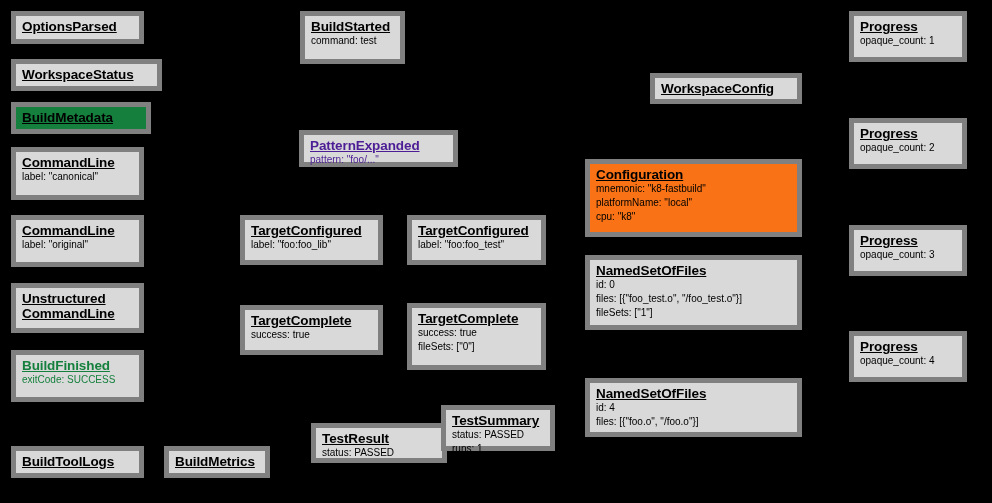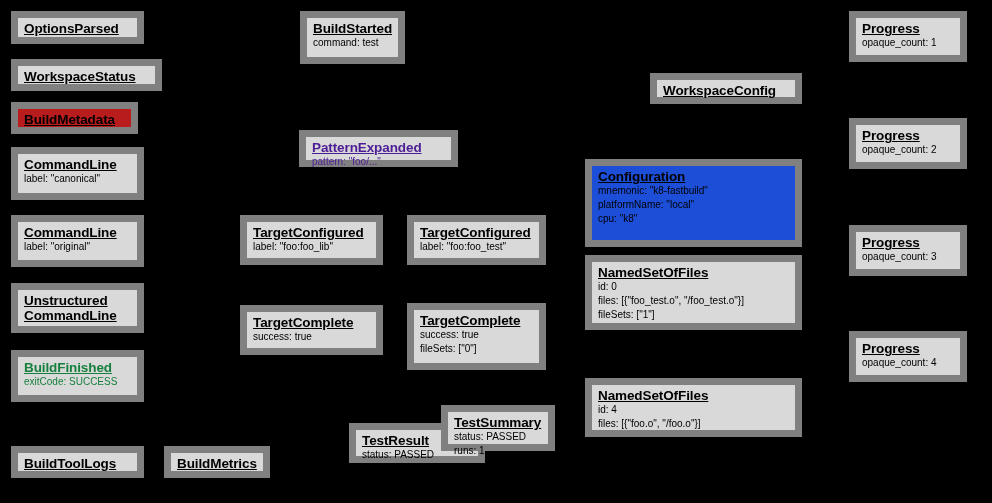--- a/index.html
+++ b/index.html
@@ -13,21 +13,21 @@
     width: 992px;
     height: 503px;
     background: #000000;
     overflow: hidden;
     font-family: "Liberation Sans", sans-serif;
   }
   .node {
     position: absolute;
     box-sizing: border-box;
     background: #d9d9d9;
-    border: 7px solid #0f766e;
+    border: 5px solid #0f766e;
     padding: 3px 5px 4px 6px;
     color: #000000;
   }
   .node-title {
     font-size: 13.5px;
     font-weight: bold;
     text-decoration: underline;
     line-height: 15px;
     letter-spacing: -0.1px;
     white-space: pre;
@@ -49,21 +49,21 @@
 </head>
 <body>
 
 <div id="canvas" style="background: rgb(0, 0, 0);">
     <div class="node" style="left: 11px; top: 11px; width: 133px; height: 33px; background: rgb(217, 217, 217); border-color: rgb(128, 128, 128); color: rgb(0, 0, 0);">
       <span class="node-title">OptionsParsed</span>
     </div>
     <div class="node" style="left: 11px; top: 59px; width: 151px; height: 32px; background: rgb(217, 217, 217); border-color: rgb(128, 128, 128); color: rgb(0, 0, 0);">
       <span class="node-title">WorkspaceStatus</span>
     </div>
-    <div class="node" style="left: 11px; top: 102px; width: 127px; height: 32px; background: #b91c1c; border-color: rgb(128, 128, 128); color: rgb(0, 0, 0); text-decoration: underline;">
+    <div class="node" style="left: 11px; top: 102px; width: 140px; height: 32px; background: #15803d; border-color: rgb(128, 128, 128); color: rgb(0, 0, 0); text-decoration: underline;">
       <span class="node-title">BuildMetadata</span>
     </div>
     <div class="node" style="left: 11px; top: 147px; width: 133px; height: 53px; background: rgb(217, 217, 217); border-color: rgb(128, 128, 128); color: rgb(0, 0, 0);">
       <span class="node-title">CommandLine</span>
       <span class="node-fields"><span class="field-line">label: "canonical"</span></span>
     </div>
     <div class="node" style="left: 11px; top: 215px; width: 133px; height: 52px; background: rgb(217, 217, 217); border-color: rgb(128, 128, 128); color: rgb(0, 0, 0);">
       <span class="node-title">CommandLine</span>
       <span class="node-fields"><span class="field-line">label: "original"</span></span>
     </div>
@@ -98,32 +98,32 @@
       <span class="node-fields"><span class="field-line">label: "foo:foo_test"</span></span>
     </div>
     <div class="node" style="left: 240px; top: 305px; width: 143px; height: 50px; background: rgb(217, 217, 217); border-color: rgb(128, 128, 128); color: rgb(0, 0, 0);">
       <span class="node-title">TargetComplete</span>
       <span class="node-fields"><span class="field-line">success: true</span></span>
     </div>
     <div class="node" style="left: 407px; top: 303px; width: 139px; height: 67px; background: rgb(217, 217, 217); border-color: rgb(128, 128, 128); color: rgb(0, 0, 0);">
       <span class="node-title">TargetComplete</span>
       <span class="node-fields"><span class="field-line">success: true</span><span class="field-line">fileSets: ["0"]</span></span>
     </div>
-    <div class="node" style="left: 311px; top: 423px; width: 136px; height: 40px; background: rgb(217, 217, 217); border-color: rgb(128, 128, 128); color: rgb(0, 0, 0); margin-left: 38px;">
+    <div class="node" style="left: 311px; top: 423px; width: 136px; height: 40px; background: rgb(217, 217, 217); border-color: rgb(128, 128, 128); color: rgb(0, 0, 0);">
       <span class="node-title">TestResult</span>
       <span class="node-fields"><span class="field-line">status: PASSED</span></span>
     </div>
     <div class="node" style="left: 441px; top: 405px; width: 114px; height: 46px; background: rgb(217, 217, 217); border-color: rgb(128, 128, 128); color: rgb(0, 0, 0);">
       <span class="node-title">TestSummary</span>
       <span class="node-fields"><span class="field-line">status: PASSED</span><span class="field-line">runs: 1</span></span>
     </div>
     <div class="node" style="left: 650px; top: 73px; width: 152px; height: 31px; background: rgb(217, 217, 217); border-color: rgb(128, 128, 128); color: rgb(0, 0, 0);">
       <span class="node-title">WorkspaceConfig</span>
     </div>
-    <div class="node" style="left: 585px; top: 159px; width: 217px; height: 88px; background: #1d4ed8; border-color: rgb(128, 128, 128); color: rgb(0, 0, 0);">
+    <div class="node" style="left: 585px; top: 159px; width: 217px; height: 78px; background: #f97316; border-color: rgb(128, 128, 128); color: rgb(0, 0, 0);">
       <span class="node-title">Configuration</span>
       <span class="node-fields"><span class="field-line">mnemonic: "k8-fastbuild"</span><span class="field-line">platformName: "local"</span><span class="field-line">cpu: "k8"</span></span>
     </div>
     <div class="node" style="left: 585px; top: 255px; width: 217px; height: 75px; background: rgb(217, 217, 217); border-color: rgb(128, 128, 128); color: rgb(0, 0, 0);">
       <span class="node-title">NamedSetOfFiles</span>
       <span class="node-fields"><span class="field-line">id: 0</span><span class="field-line">files: [{"foo_test.o", "/foo_test.o"}]</span><span class="field-line">fileSets: ["1"]</span></span>
     </div>
     <div class="node" style="left: 585px; top: 378px; width: 217px; height: 59px; background: rgb(217, 217, 217); border-color: rgb(128, 128, 128); color: rgb(0, 0, 0);">
       <span class="node-title">NamedSetOfFiles</span>
       <span class="node-fields"><span class="field-line">id: 4</span><span class="field-line">files: [{"foo.o", "/foo.o"}]</span></span>

